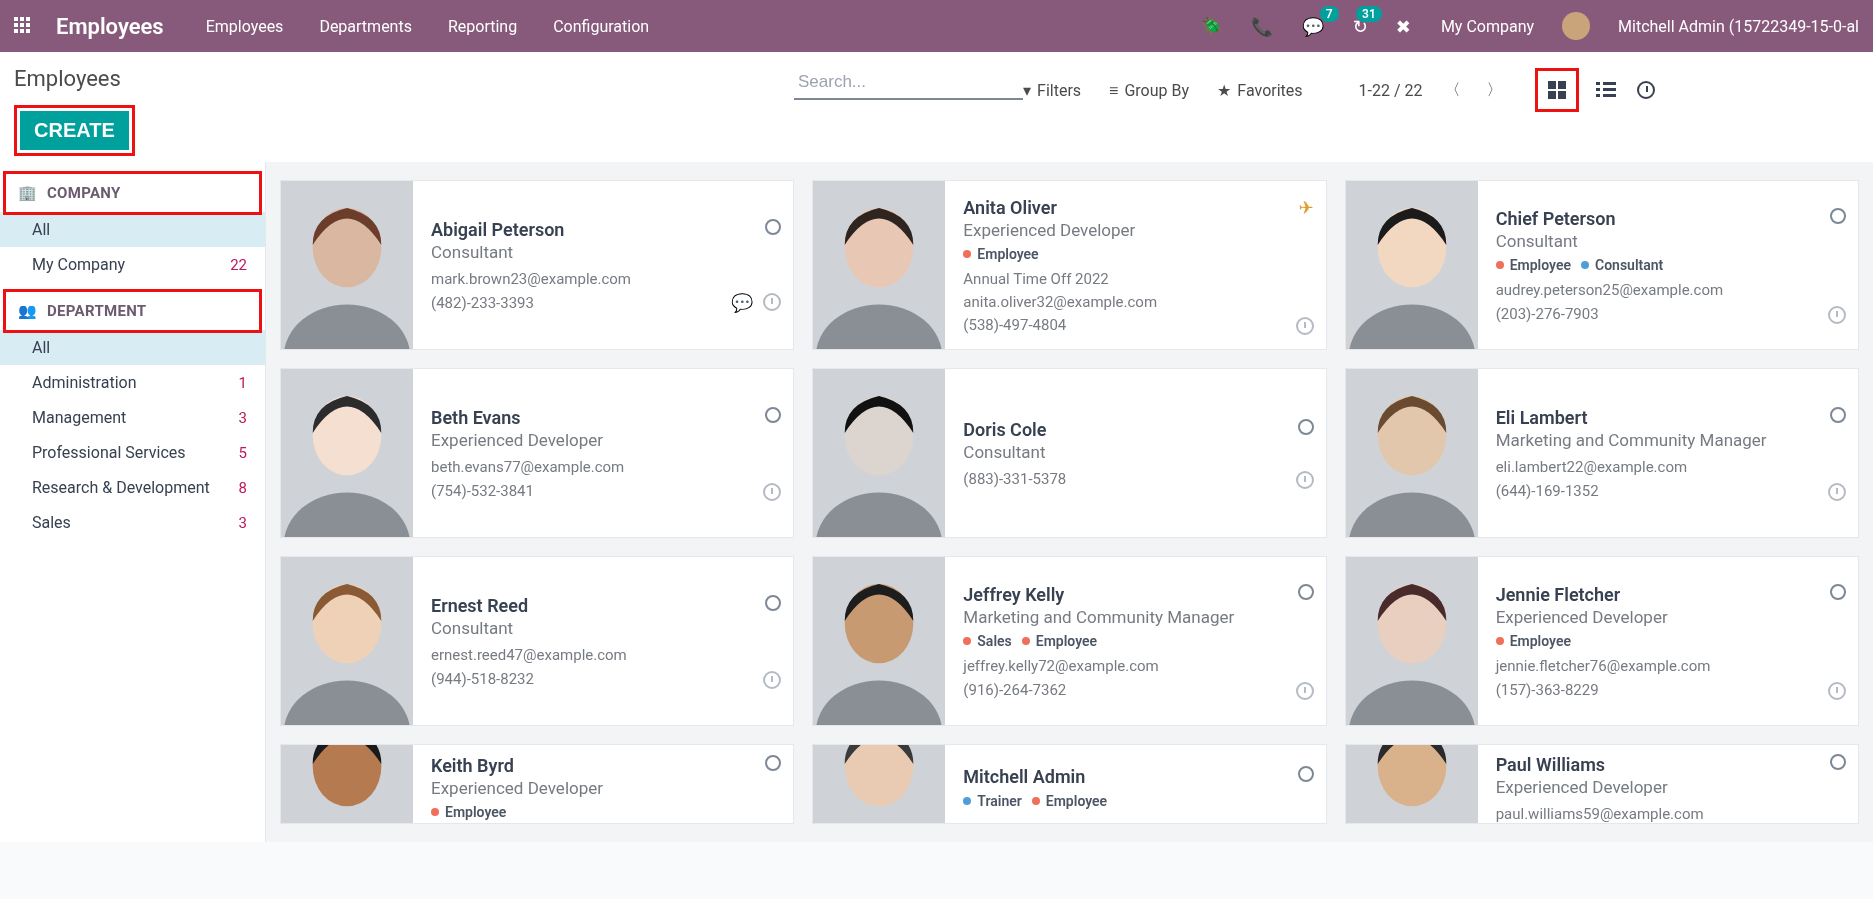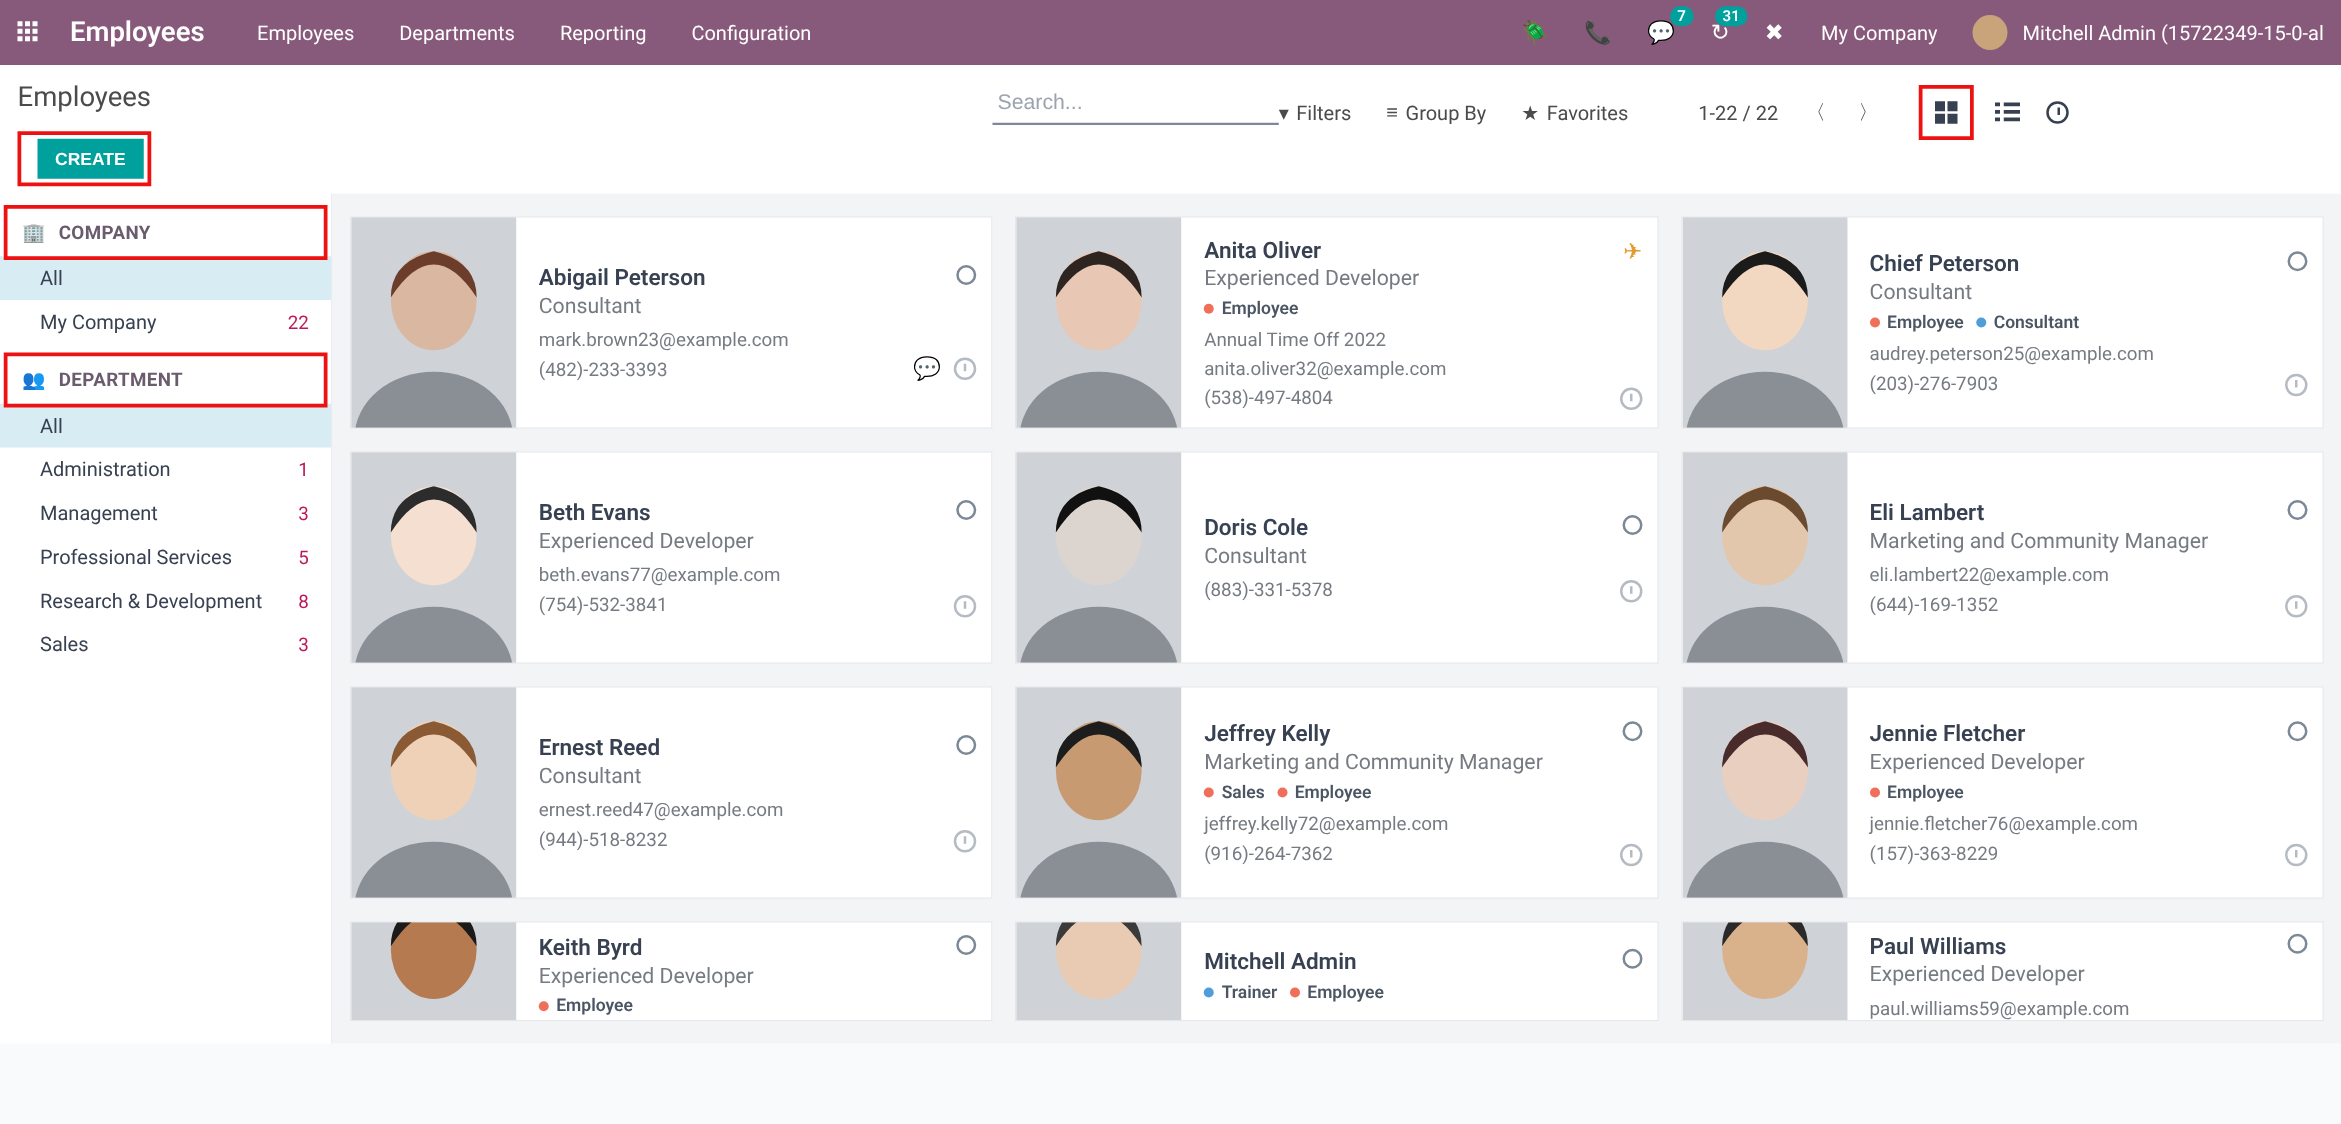--- a/index.html
+++ b/index.html
@@ -43,39 +43,39 @@
   .top-spacer { flex:1; }
   .top-icons { display:flex; align-items:center; gap:28px; margin-right:30px; }
   .top-icons .ticon { position:relative; cursor:pointer; fill:#fff; color:#fff; font-size:18px; }
   .badge {
     position:absolute; top:-10px; right:-14px;
     background:#00a09d; color:#fff;
     font-size:12px; font-weight:600;
     padding:1px 6px; border-radius:10px;
   }
   .company-sel { color:#fff; font-size:16px; margin-right:28px; cursor:pointer; }
-  .userbox { display:flex; align-items:center; gap:12px; cursor:pointer; }
+  .userbox { display:flex; align-items:center; gap:28px; cursor:pointer; }
   .avatar-sm {
     width:28px; height:28px; border-radius:50%;
     background:#c9a47a;
   }
   .username { color:#fff; font-size:16px; white-space:nowrap; }
 
   
   .controlrow {
     display:flex; align-items:flex-start;
     padding: 14px 16px 6px 14px;
     background:#fff;
   }
   .left-ctrl { width: 780px; }
   .page-title { font-size:22px; color:#4b4b4b; margin-bottom:14px; }
   .create-btn {
     background:#00a09d; color:#fff; border:none;
-    padding:8px 14px; font-weight:700; font-size:14px;
-    cursor:pointer; text-transform:uppercase;margin-left:10px;
+    padding:8px 14px; font-weight:700; font-size:20px;
+    cursor:pointer; text-transform:uppercase;
   }
   .create-wrap { display:inline-block; border:3px solid #e11; padding:3px; }
 
   .right-ctrl { flex:1; display:flex; flex-direction:row; }
   .search-wrap { border-bottom:2px solid #7c8895; margin-bottom:14px; }
   .search-input {
     width:100%; border:none; outline:none;
     font-size:17px; padding:6px 4px; color:#555;
   }
   .search-input::placeholder { color:#9ca3af; }

